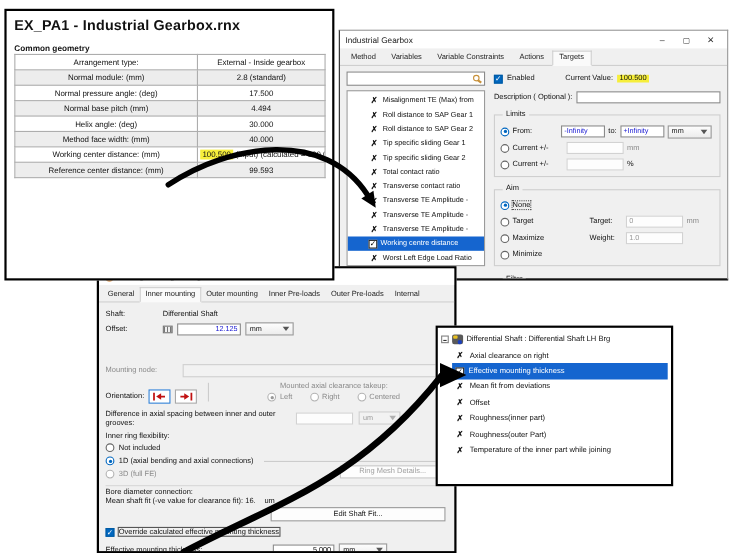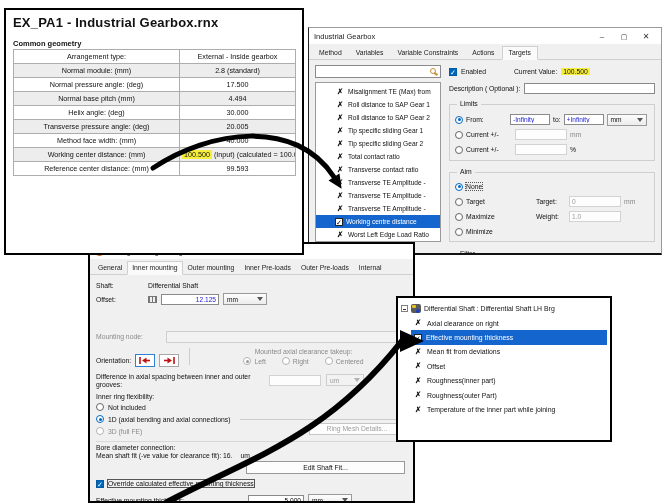--- a/index.html
+++ b/index.html
@@ -154,24 +154,20 @@
           </tr>
         <tr>
             <td class="lab">Normal base pitch (mm)</td>
             <td>4.494</td>
           </tr>
         <tr>
             <td class="lab">Helix angle: (deg)</td>
             <td>30.000</td>
           </tr>
         <tr>
-            <td class="lab">Transverse pressure angle: (deg)</td>
-            <td>20.005</td>
-          </tr>
-        <tr>
             <td class="lab">Method face width: (mm)</td>
             <td>40.000</td>
           </tr>
         <tr>
           <td class="lab">Working center distance: (mm)</td>
           <td><span class="hl-yellow">100.500</span><span> (Input) (calculated = 100.000)</span></td>
         </tr>
         <tr>
             <td class="lab">Reference center distance: (mm)</td>
             <td>99.593</td>

